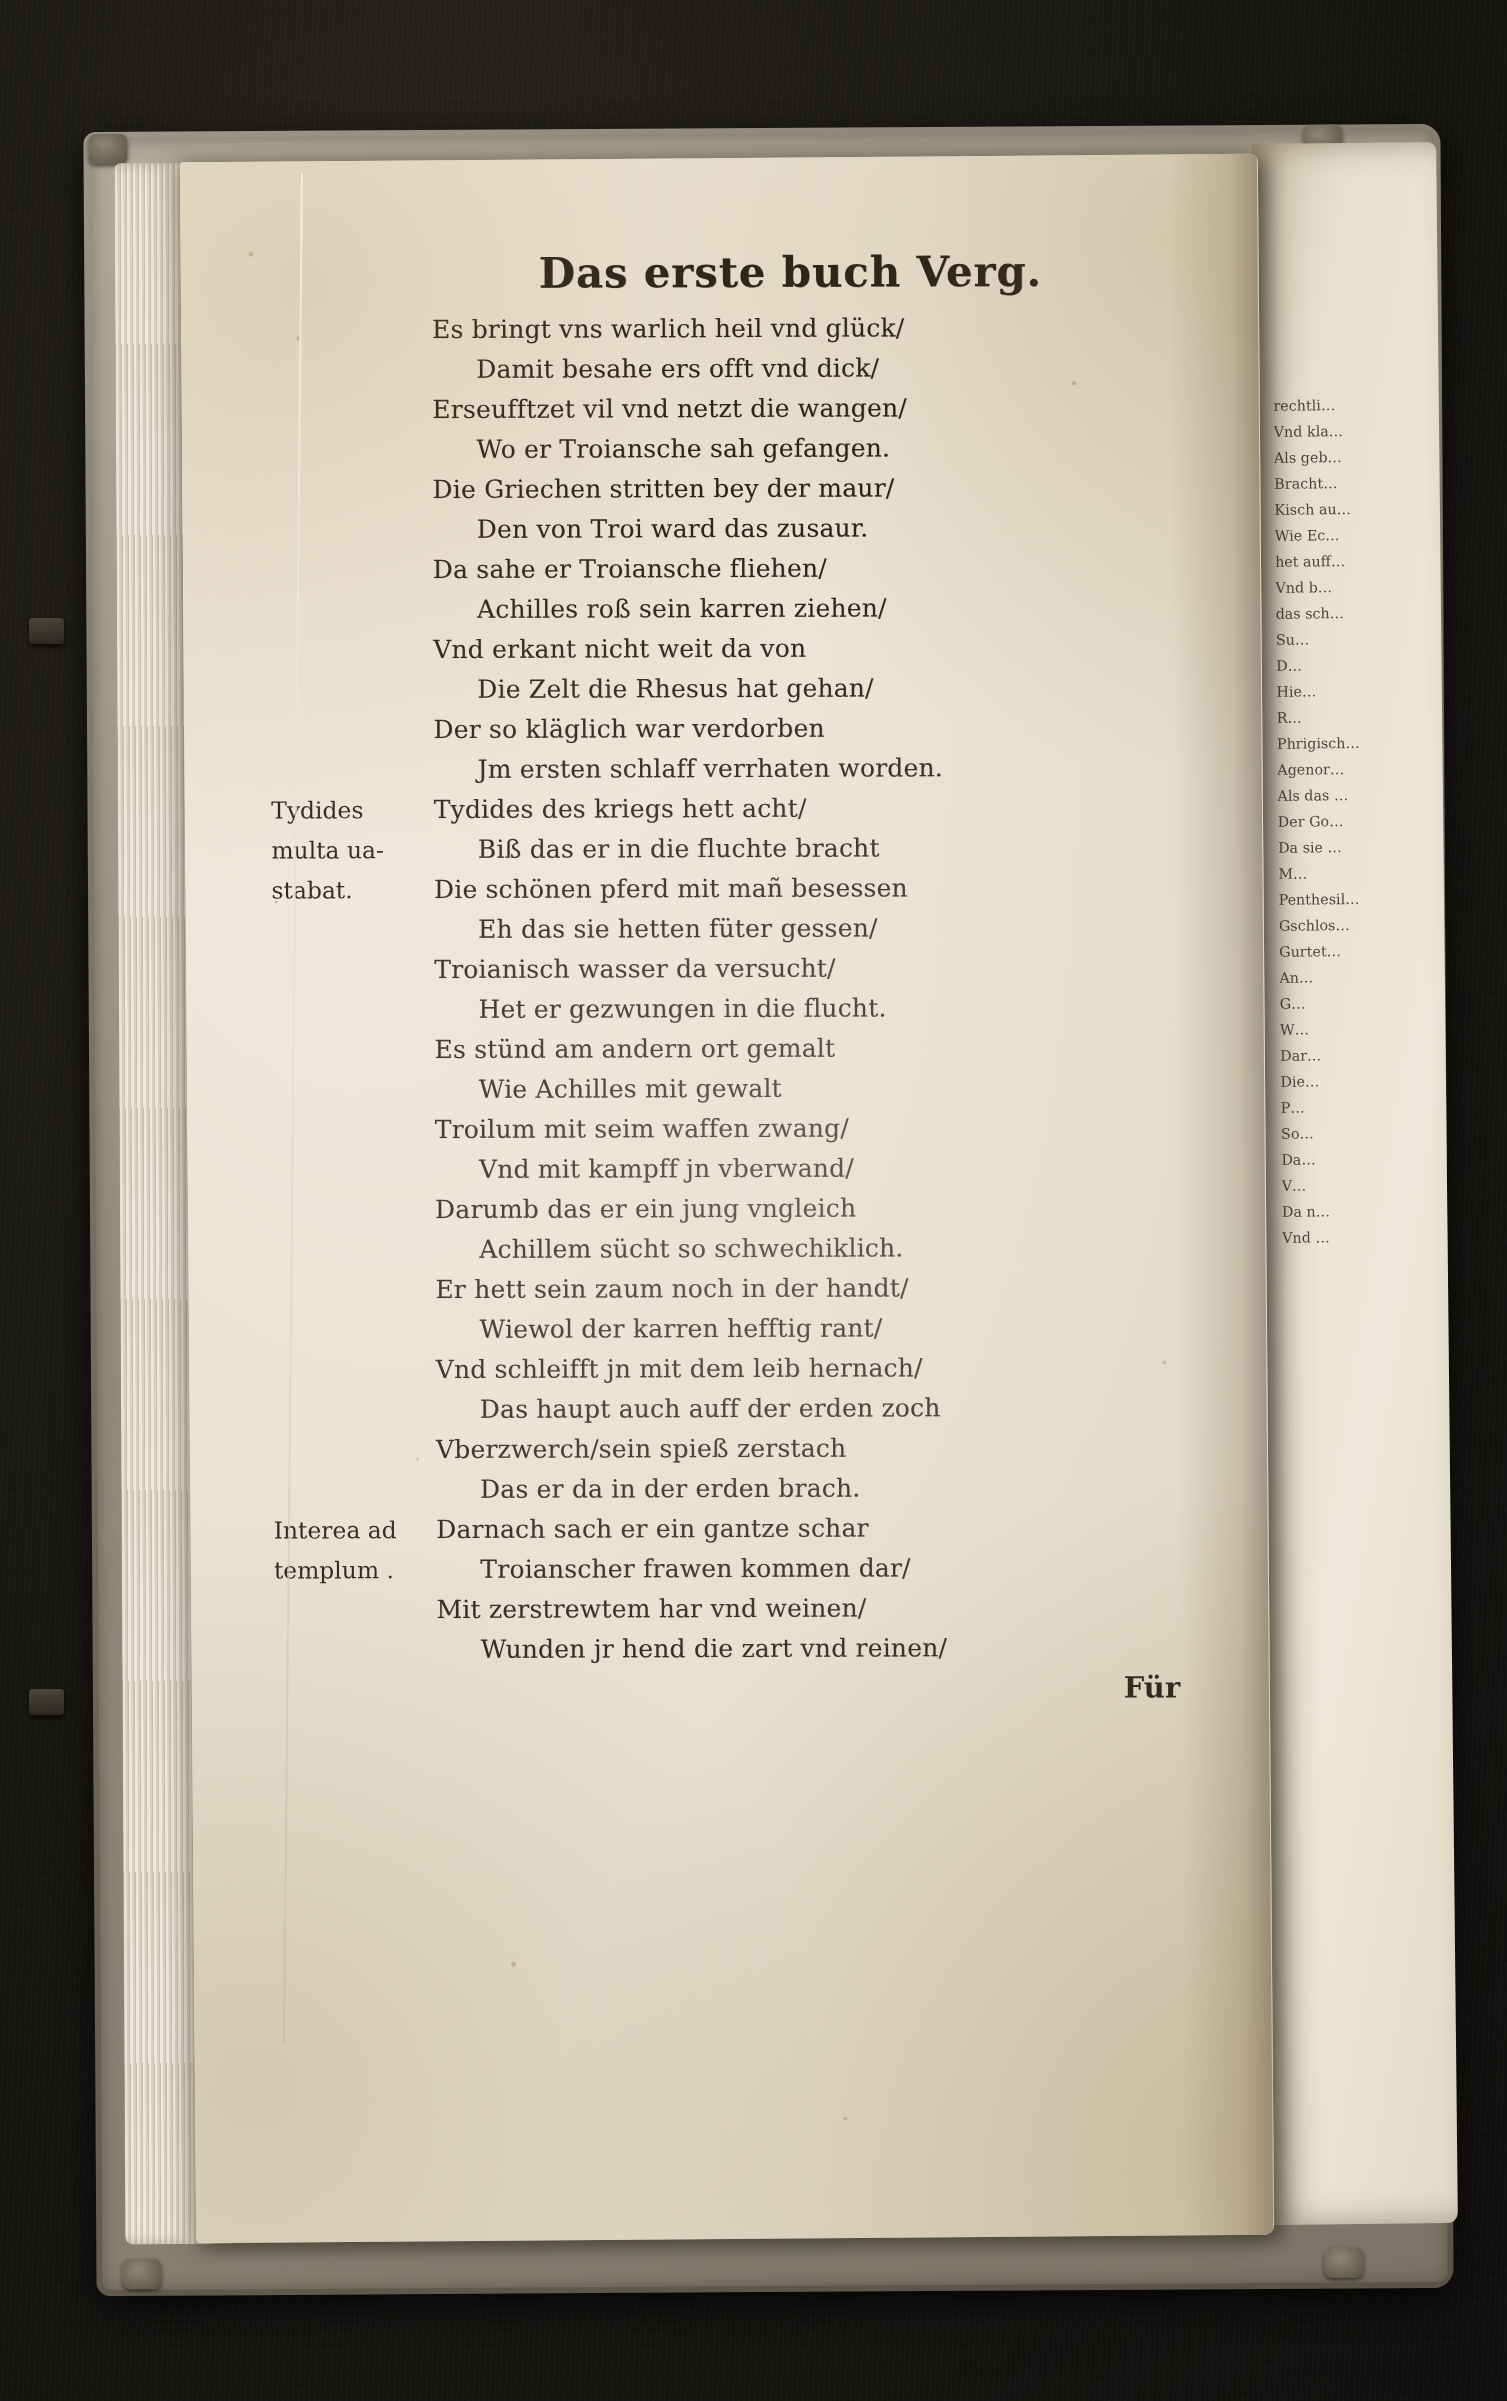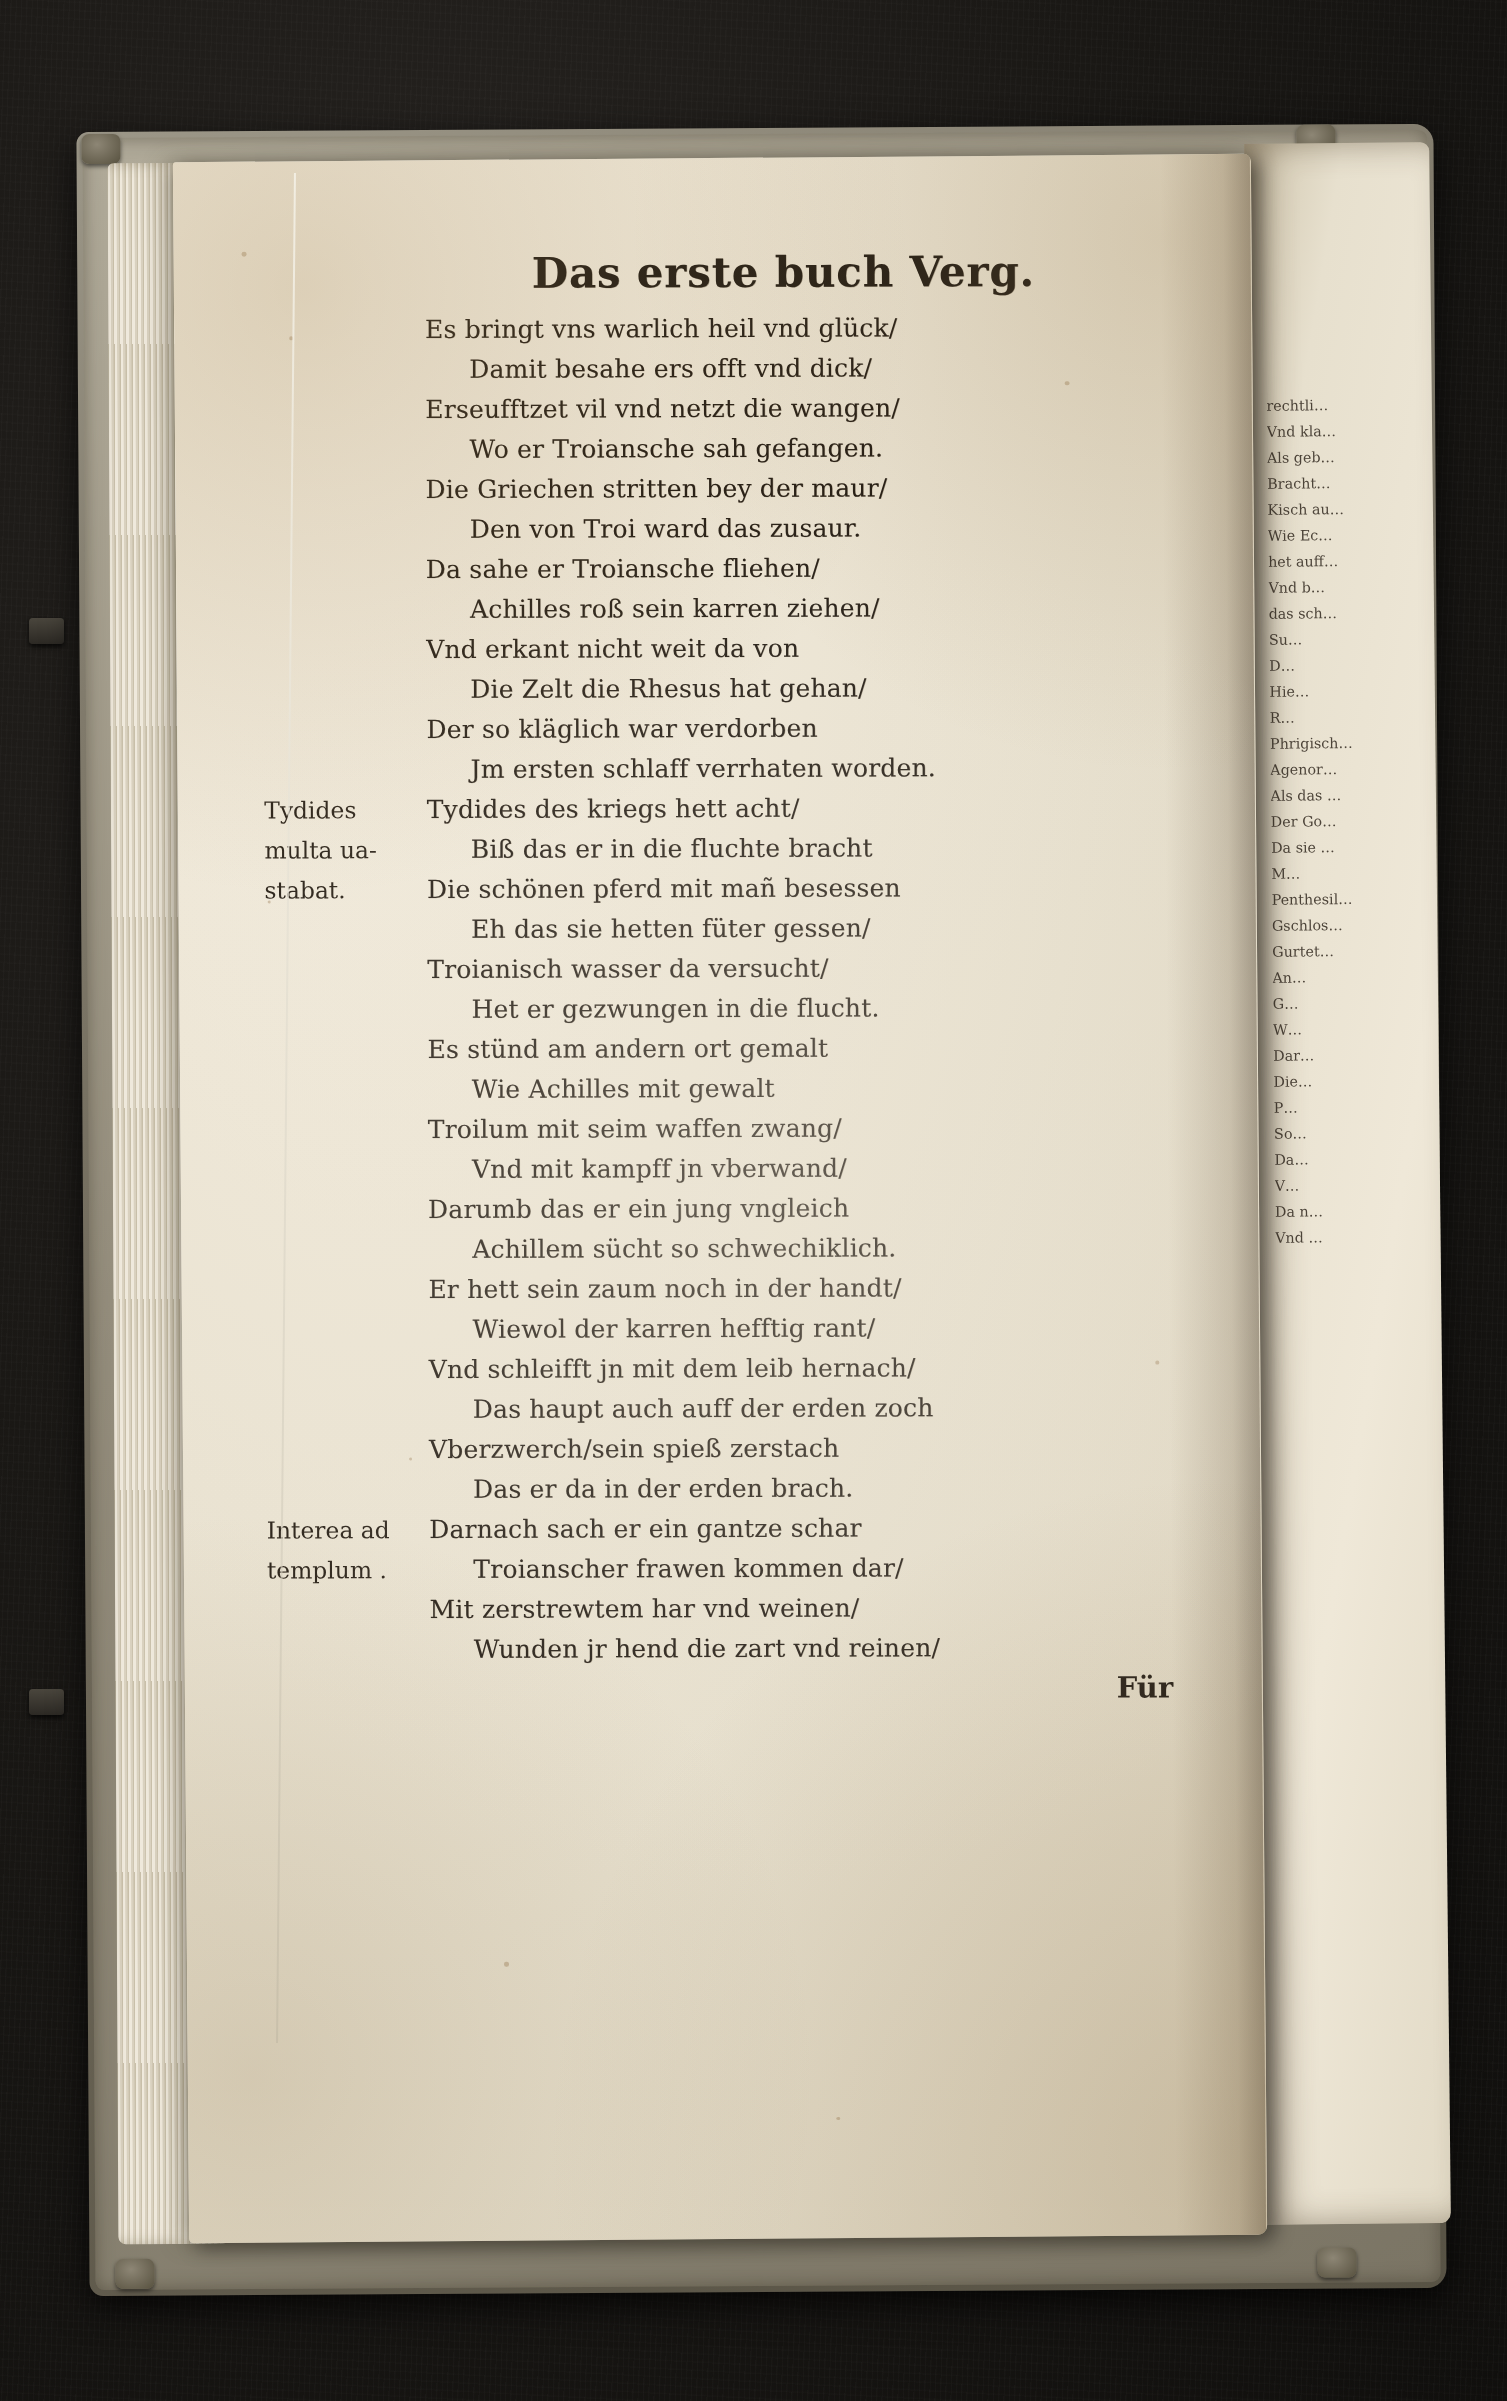--- a/index.html
+++ b/index.html
@@ -36,21 +36,21 @@
     background: linear-gradient(180deg, #4a463d 0%, #2c2924 100%);
     border-radius: 3.8px;
     box-shadow: 0 2.3px 5.3px rgba(0,0,0,0.7);
   }
   .clamp.c1 { top: 618px; }
   .clamp.c2 { top: 1689px; }
 
   
   .book {
     position: absolute;
-    left: 83px;
+    left: 90px;
     top: 128px;
     width: 1350px;
     height: 2164px;
     text-decoration: underline;
   }
 
   
   .cover {
     position: absolute;
     left: 0;

